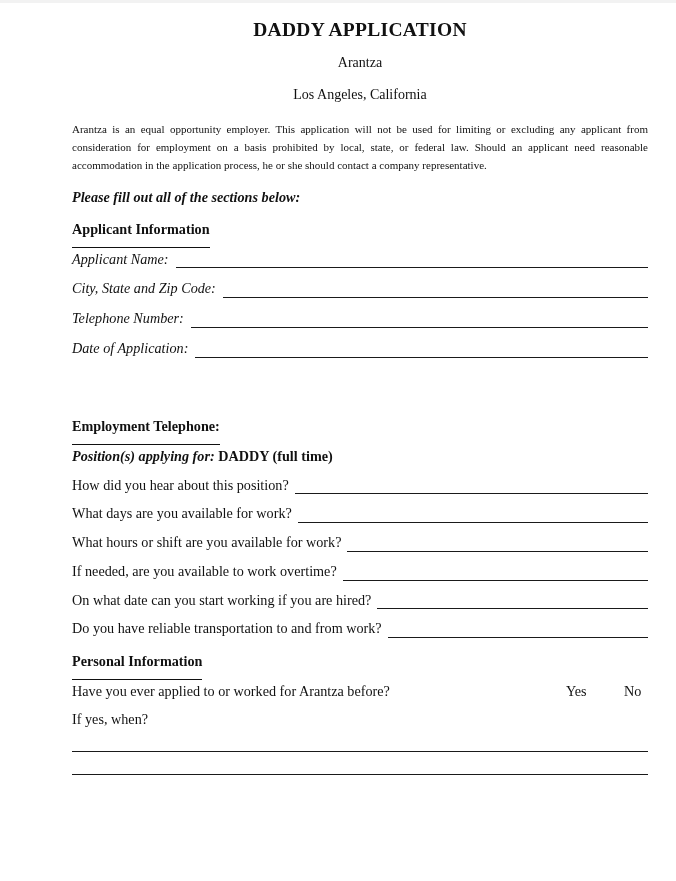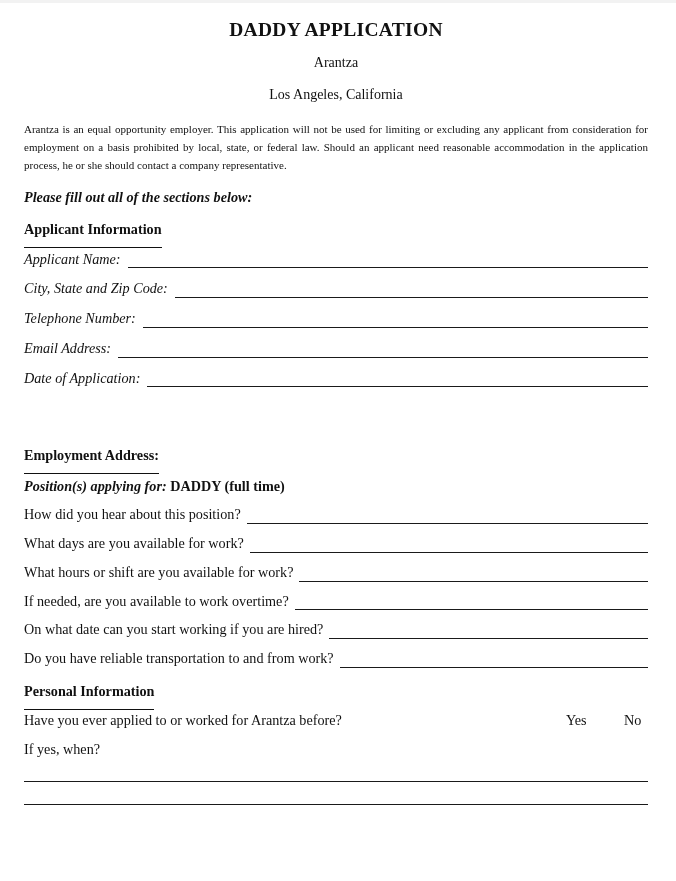--- a/index.html
+++ b/index.html
@@ -18,20 +18,21 @@
   .top-strip {
     position: absolute;
     top: 0; left: 0;
     width: 676px;
     height: 3px;
     background: #f2f2f2;
   }
   .page {
     padding: 12px 28px 0 24px;
     box-sizing: border-box;
+    margin-left: 48px;
   }
 
   
   .doc-title {
     text-align: center;
     font-weight: bold;
     font-size: 19.5px;
     letter-spacing: 0.3px;
     margin: 6px 0 0 0;
     line-height: 1.2;
@@ -185,32 +186,28 @@
   </div>
   <div class="field-row">
     <span class="lbl">City, State and Zip Code:</span>
     <span class="rule"></span>
   </div>
   <div class="field-row">
     <span class="lbl">Telephone Number:</span>
     <span class="rule"></span>
   </div>
   <div class="field-row">
-    <span class="lbl">Email Address:</span>
-    <span class="rule"></span>
-  </div>
-  <div class="field-row">
     <span class="lbl">Date of Application:</span>
     <span class="rule"></span>
   </div>
 
   <div class="gap-block"></div>
 
   <div class="section-head">
-    <span class="u">Employment Address:</span>
+    <span class="u">Employment Telephone:</span>
   </div>
 
   <div class="pos-row">
     <span class="lbl">Position(s) applying for:</span>
     <span class="val">DADDY (full time)</span>
   </div>
 
   <div class="q-row">
     <span class="qtext">How did you hear about this position?</span>
     <span class="rule"></span>

